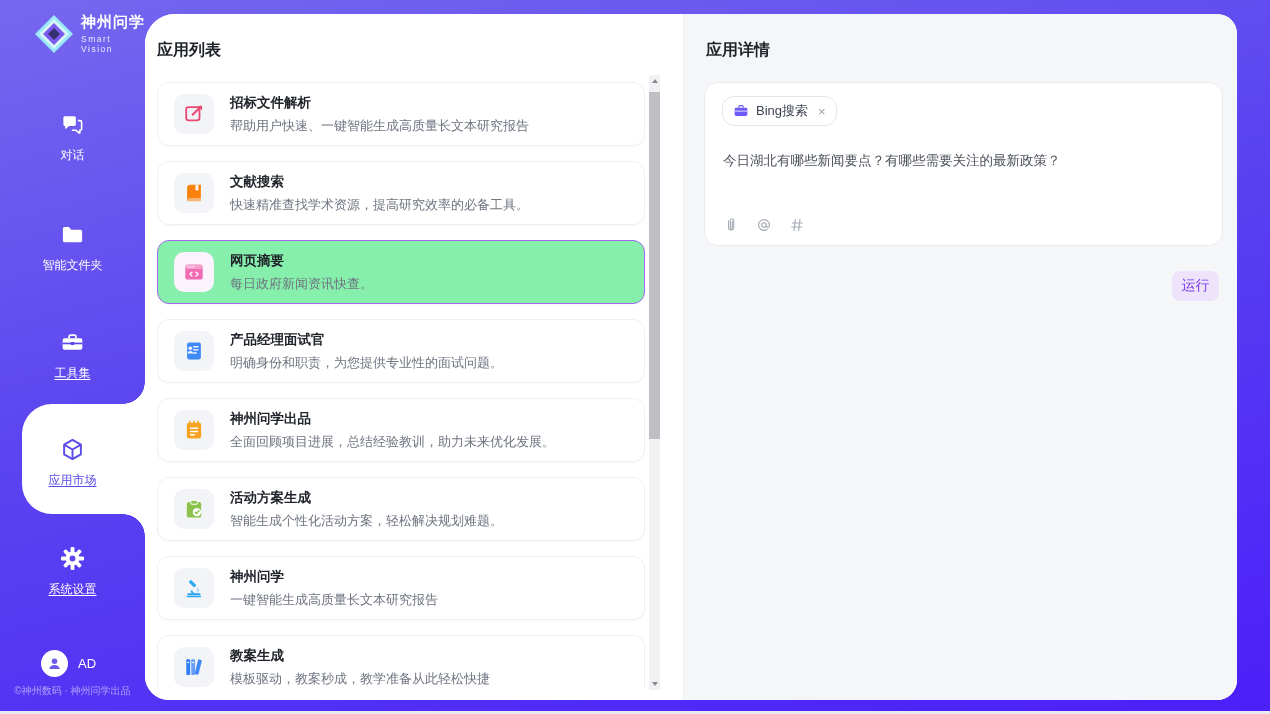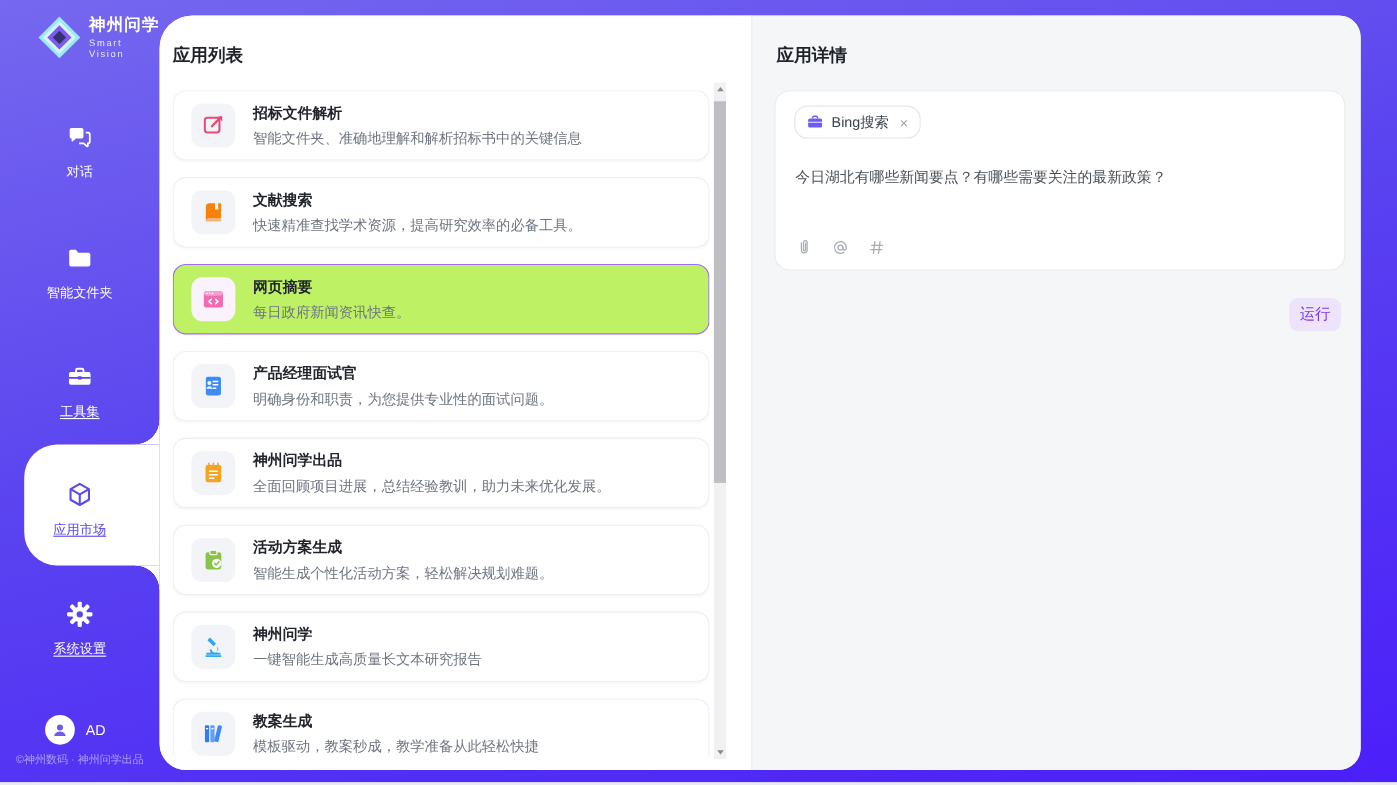--- a/index.html
+++ b/index.html
@@ -43,21 +43,21 @@
     border-radius:30px 20px 20px 24px; overflow:hidden; display:flex; z-index:2; }
 
   
   .list-panel { width:538px; height:100%; background:#fff; position:relative; }
   .panel-title { position:absolute; font-size:16px; font-weight:bold; color:#1F2329; }
   .list-panel .panel-title { left:12px; top:26px; }
   .list-viewport { position:absolute; left:12px; top:68px; width:488px; height:606px; overflow:hidden; }
 
   .card { display:flex; align-items:center; height:64px; margin-bottom:15px; padding:0 16px;
     border:1px solid #F0F0F3; border-radius:12px; background:#fff; box-shadow:0 1px 2px rgba(20,20,40,.03); cursor:pointer; }
-  .card.selected { background:#bef264; border:1.5px solid #A36BF2; }
+  .card.selected { background:#86efac; border:1.5px solid #A36BF2; }
   .card-tile { width:40px; height:40px; border-radius:10px; background:#F3F4F7; display:flex; align-items:center; justify-content:center; flex:none; }
   .card.selected .card-tile { background:#FAF2FC; }
   .card-tile svg { width:22px; height:22px; display:block; }
   .card-text { margin-left:16px; min-width:0; }
   .card-title { font-size:13.5px; font-weight:bold; color:#21242B; }
   .card-desc { font-size:13px; color:#6E7480; margin-top:5px; white-space:nowrap; }
 
   
   .scrollbar { position:absolute; left:504px; top:61px; width:11px; height:615px; background:#F1F1F3; }
   .sb-arrow { position:absolute; left:0; width:11px; height:12px; display:flex; align-items:center; justify-content:center; }
@@ -183,21 +183,21 @@
             <span class="card-icon" style="color: rgb(233, 74, 116); display: inline-flex;">
               <svg viewBox="0 0 24 24" fill="none" stroke="currentColor" stroke-width="2" stroke-linecap="round" stroke-linejoin="round">
                 <rect x="3.5" y="4.5" width="14.5" height="14.5" rx="2.6"></rect>
                 <path d="M10.5 12.8L19.3 4" stroke-width="2.3"></path>
                 <path d="M15.9 3.2h4.9v4.9z" fill="currentColor" stroke="none"></path>
               </svg>
             </span>
           </div>
     <div class="card-text">
       <div class="card-title">招标文件解析</div>
-      <div class="card-desc">智能文件夹、准确地理解和解析招标书中的关键信息</div>
+      <div class="card-desc">帮助用户快速、一键智能生成高质量长文本研究报告</div>
     </div>
   </div>
 
   <div class="card">
     <div class="card-tile">
             <span class="card-icon" style="color: rgb(249, 130, 12); display: inline-flex;">
               <svg viewBox="0 0 24 24" fill="currentColor">
                 <path d="M4.5 6.2c0-1.8 1.4-3.2 3.2-3.2h11.8v14.8H7.7c-1.8 0-3.2 1.4-3.2 3.2z"></path>
                 <path d="M4.5 21c0-1.8 1.4-3.2 3.2-3.2h11.8V21z" opacity=".55"></path>
                 <rect x="13.6" y="3" width="3.2" height="6.2" fill="#fff" opacity=".92"></rect>

